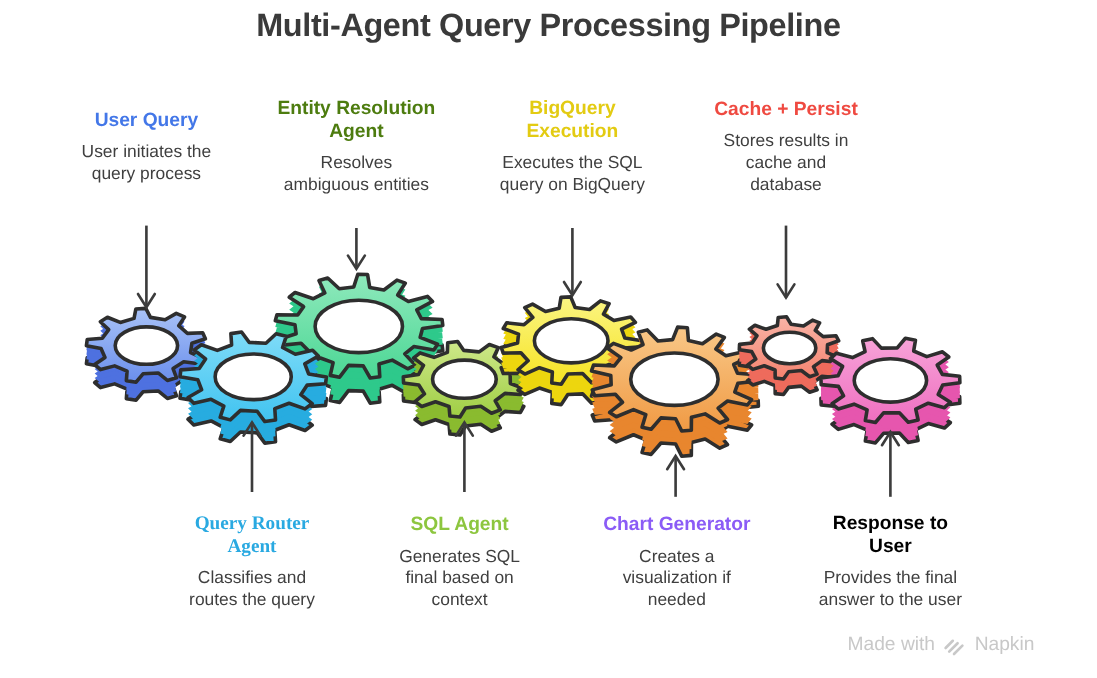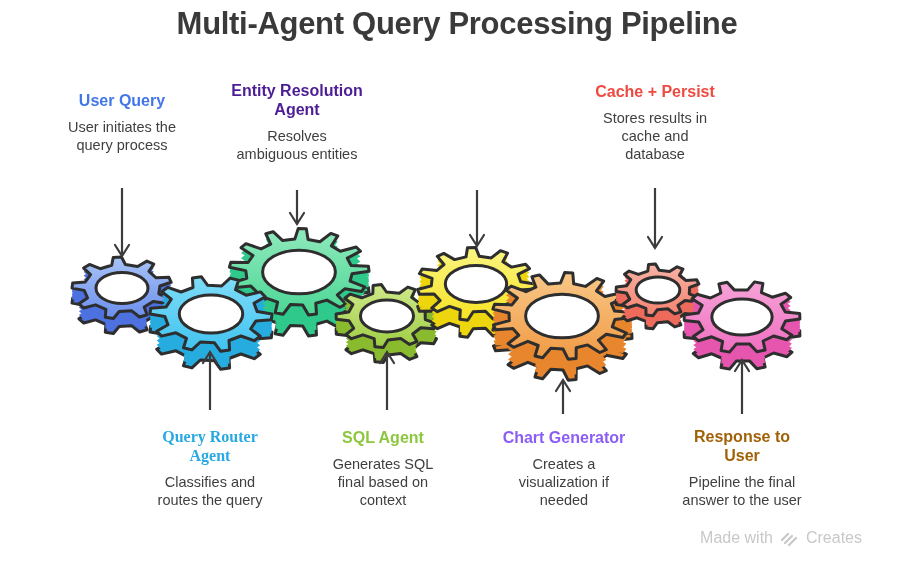--- a/index.html
+++ b/index.html
@@ -2,21 +2,21 @@
 <html><head>
 <meta charset="utf-8">
 <style>
   html,body { margin:0; padding:0; }
   body {
     width:914px; height:565px; position:relative; overflow:hidden;
     background:#ffffff; font-family:"Liberation Sans", sans-serif;
   }
   .page-title {
     position:absolute; top:6px; left:0; width:914px; margin:0;
-    text-align:center; font-size:31px; font-weight:700; color:#3a3a3a;
+    text-align:center; font-size:27px; font-weight:700; color:#3a3a3a;
     letter-spacing:-0.3px;
   }
   #diagram-svg { position:absolute; left:0; top:0; }
   .stage-col {
     position:absolute; width:178px; transform:translateX(-50%);
     display:flex; flex-direction:column; justify-content:center;
     text-align:center;
   }
   .stage-col.top    { top:66px;  height:114px; }
   .stage-col.bottom { top:418px; height:102px; }
@@ -171,26 +171,30 @@
       <path d="M735 371 L742 360 L749 371" fill="none" stroke="#3c3c3c" stroke-width="2.2" stroke-linecap="round"></path>
     </g>
   </svg>
 
 <div class="stage-col top" style="left:122px">
   <div class="stage-heading" style="color: rgb(67, 119, 232);">User Query</div>
   <div class="stage-desc">User initiates the
 query process</div>
 </div>
 <div class="stage-col top" style="left:297px">
-  <div class="stage-heading" style="color: #4c1d95;">Entity Resolution
+  <div class="stage-heading" style="color: #4d7c0f;">Entity Resolution
 Agent</div>
   <div class="stage-desc">Resolves
 ambiguous entities</div>
 </div>
 <div class="stage-col top" style="left:477px">
+  <div class="stage-heading" style="color: rgb(227, 203, 18);">BigQuery
+Execution</div>
+  <div class="stage-desc">Executes the SQL
+query on BigQuery</div>
 </div>
 <div class="stage-col top" style="left:655px">
   <div class="stage-heading" style="color: rgb(239, 74, 65);">Cache + Persist</div>
   <div class="stage-desc">Stores results in
 cache and
 database</div>
 </div>
 
 <div class="stage-col bottom" style="left:210px">
   <div class="stage-heading" style="color: rgb(41, 169, 225); font-family: Liberation Serif, serif;">Query Router
@@ -204,29 +208,29 @@
 final based on
 context</div>
 </div>
 <div class="stage-col bottom" style="left:564px">
   <div class="stage-heading" style="color: #8b5cf6;">Chart Generator</div>
   <div class="stage-desc">Creates a
 visualization if
 needed</div>
 </div>
 <div class="stage-col bottom" style="left:742px">
-  <div class="stage-heading" style="color: #a16207;">Response to
+  <div class="stage-heading" style="color: #000000;">Response to
 User</div>
-  <div class="stage-desc">Pipeline the final
+  <div class="stage-desc">Provides the final
 answer to the user</div>
 </div>
 
 <div class="footer">
   <span>Made with</span>
   <svg class="napkin-icon" width="19" height="17" viewBox="0 0 19 17">
     <g stroke="#c8c8c8" stroke-width="2.2" stroke-linecap="round" fill="none">
       <path d="M2 10 L8 4"></path>
       <path d="M5 13 L12 6"></path>
       <path d="M9 15 L16 8"></path>
     </g>
   </svg>
-  <span>Creates</span>
+  <span>Napkin</span>
 </div>
 
 </body></html>

